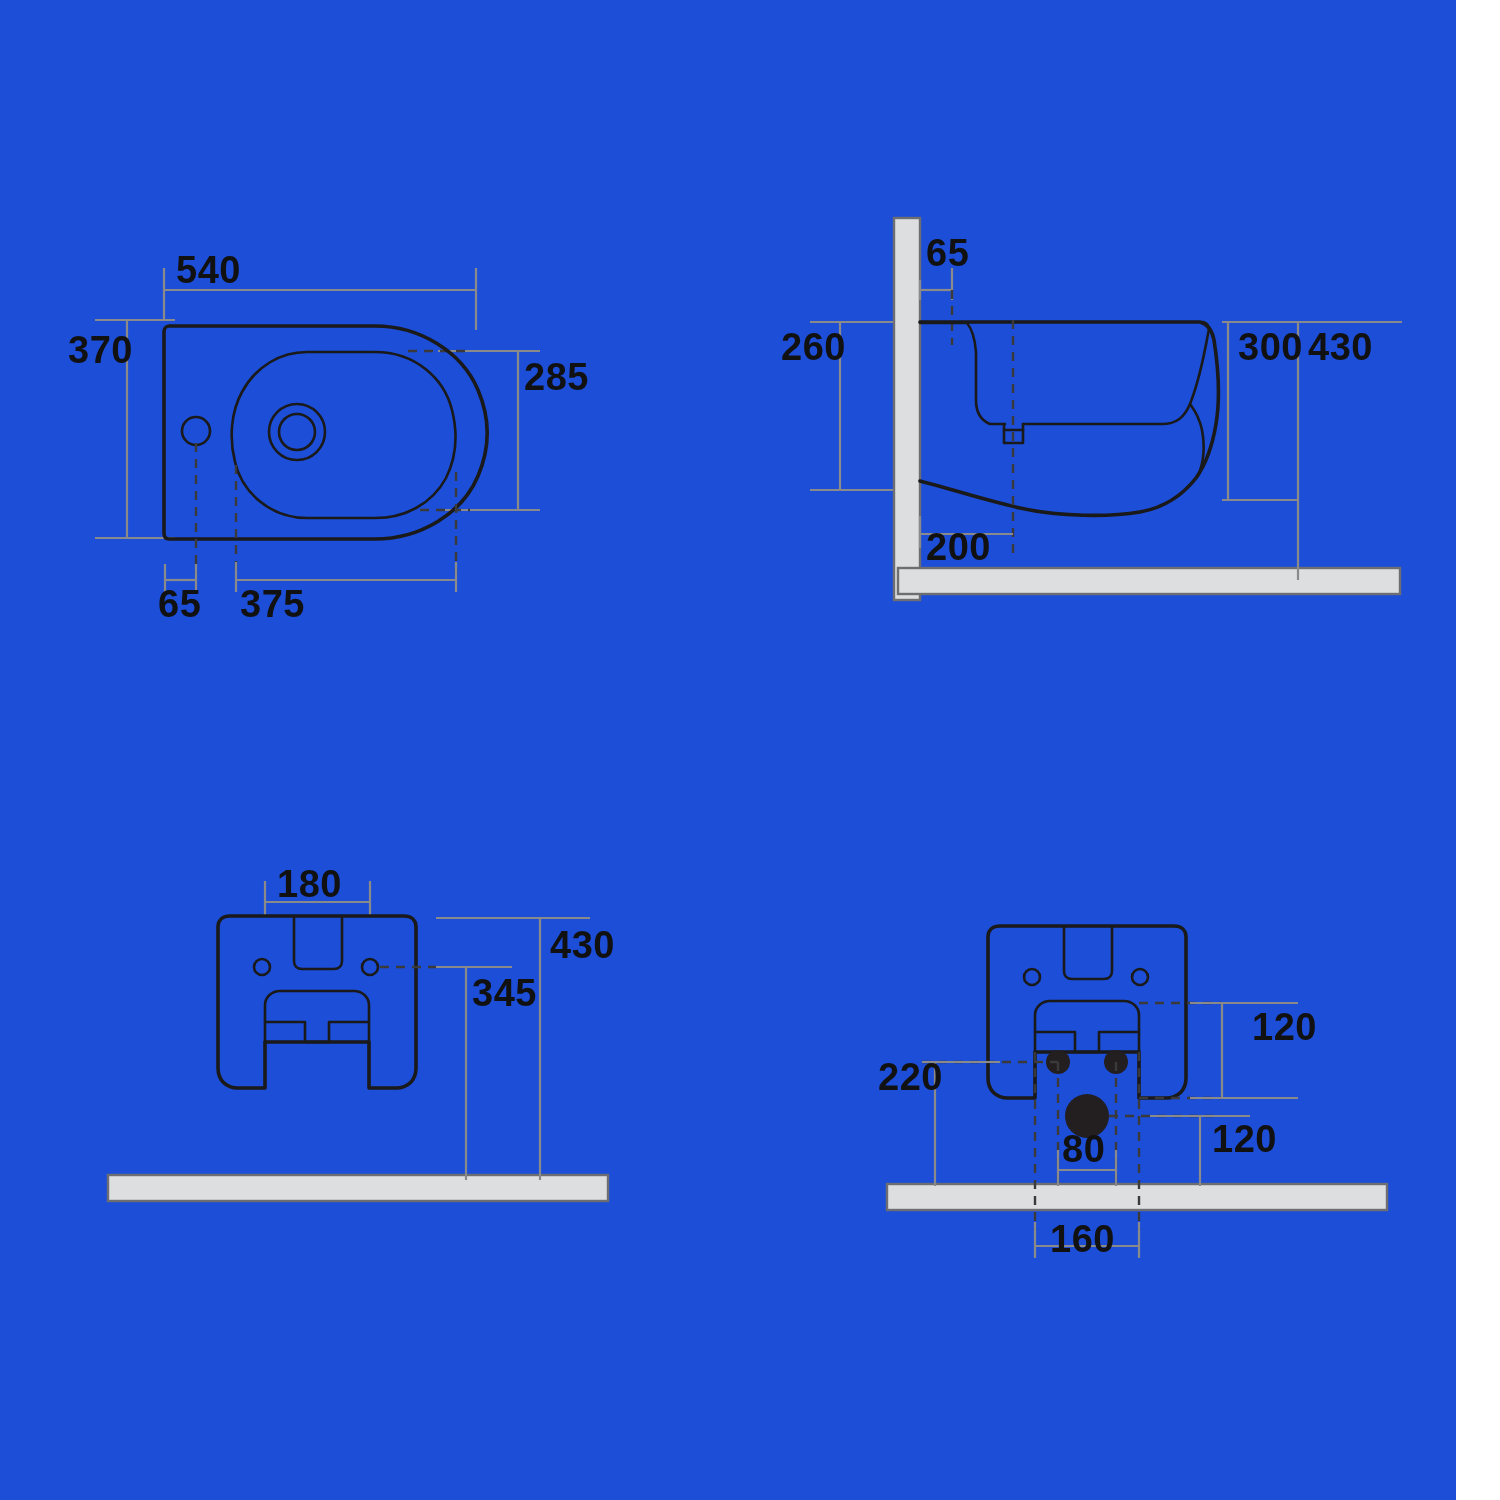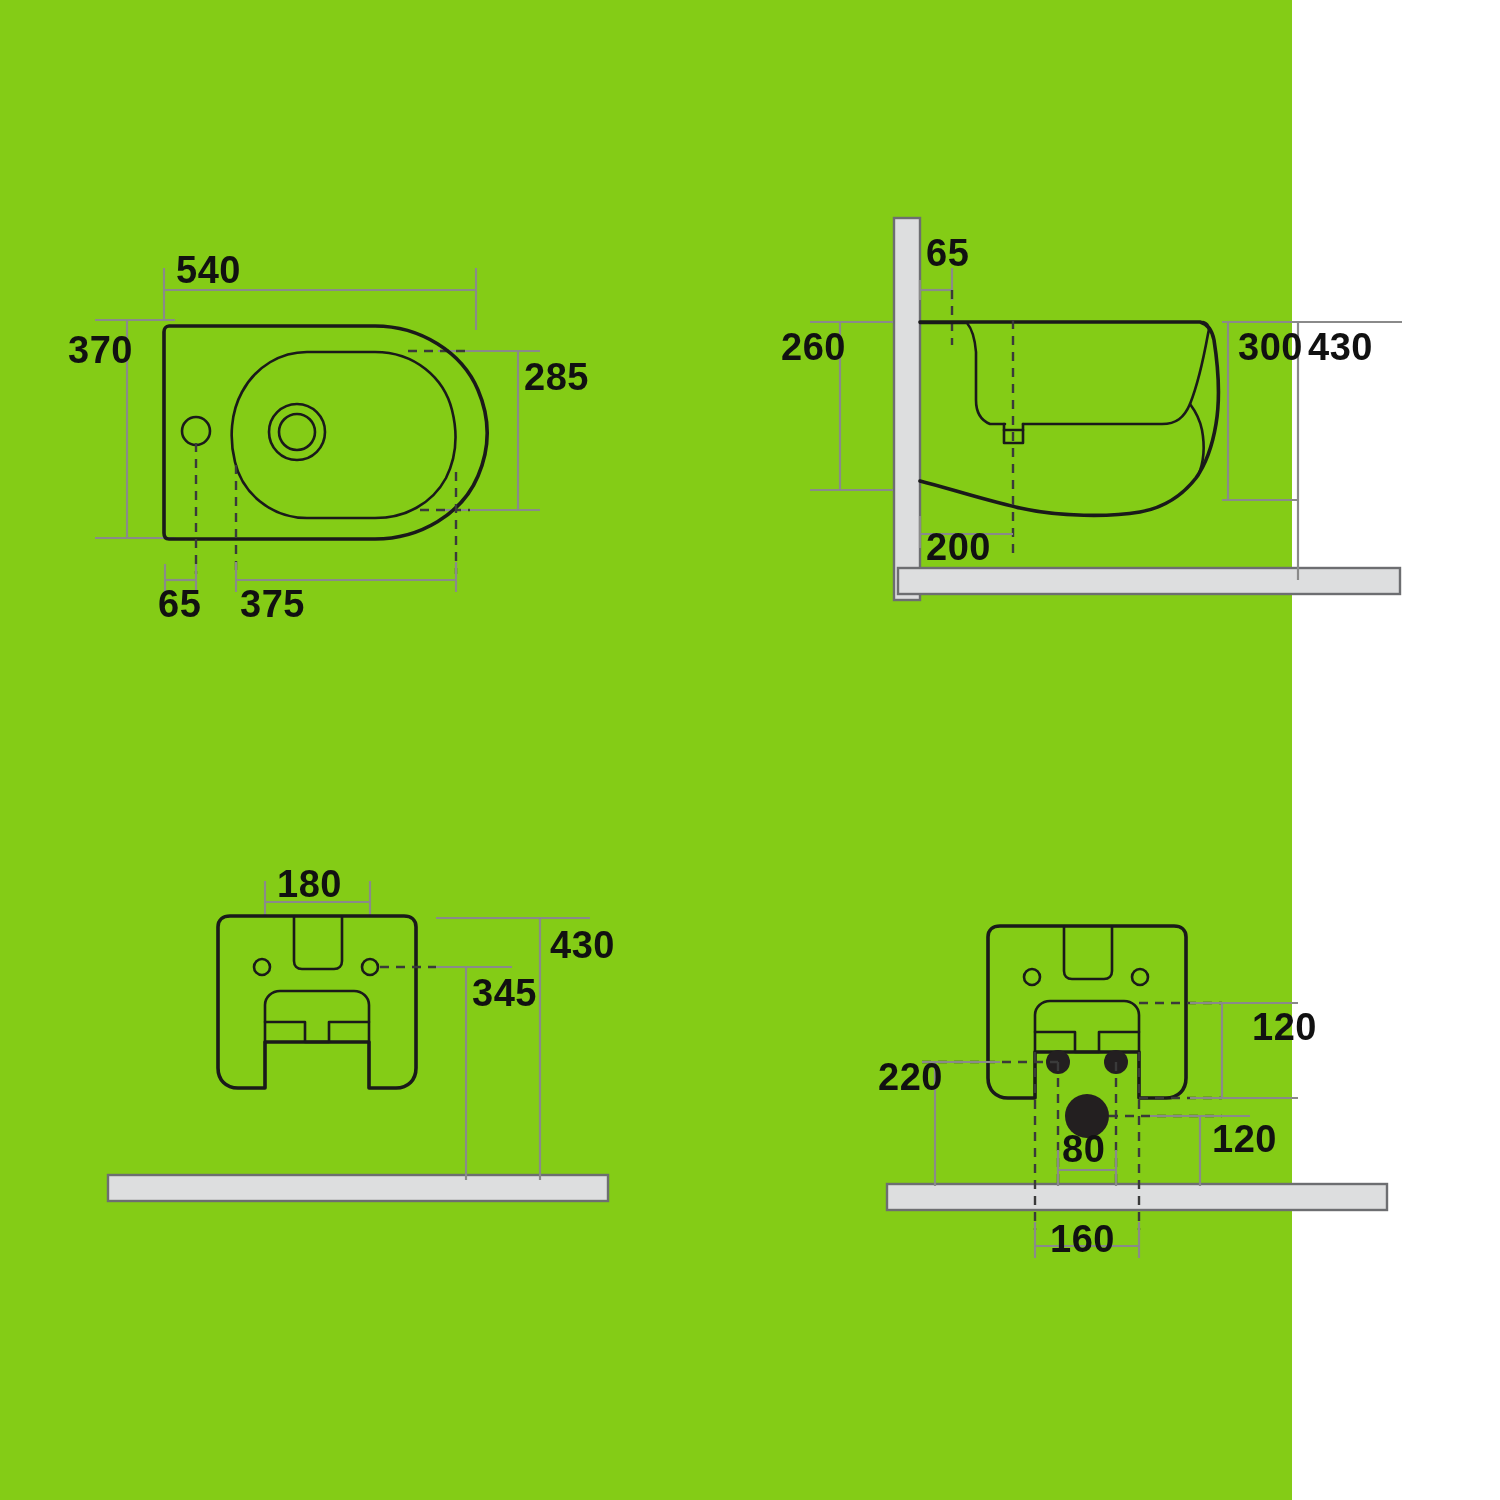--- a/index.html
+++ b/index.html
@@ -8,23 +8,23 @@
     background: #ffffff;
   }
   body {
     width: 1500px;
     height: 1500px;
     font-family: "Liberation Sans", sans-serif;
     overflow: hidden;
   }
   #sheet {
     position: relative;
-    width: 1292px;
+    width: 1456px;
     height: 1500px;
-    background: #84cc16;
+    background: #1d4ed8;
   }
   svg.drawing {
     position: absolute;
     left: 0;
     top: 0;
     width: 1500px;
     height: 1500px;
   }
   .dimtext {
     font-family: "Liberation Sans", sans-serif;

